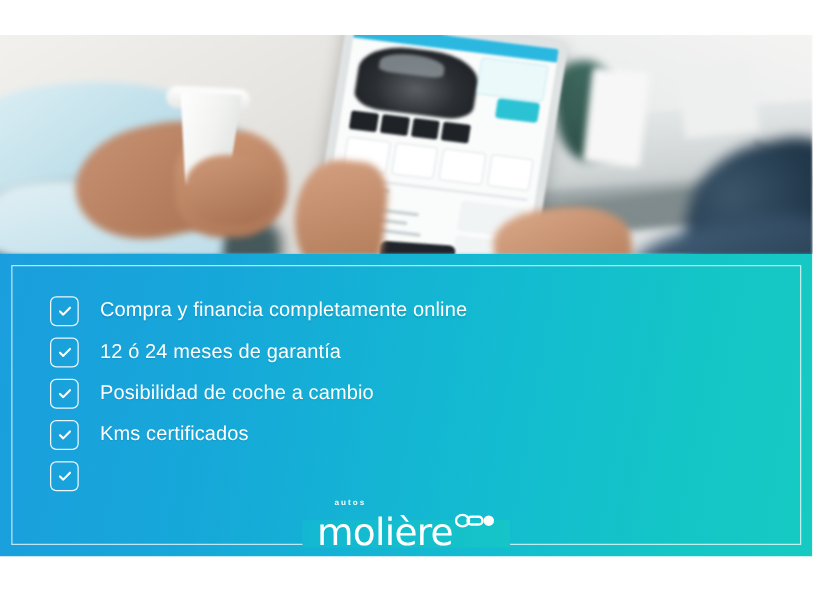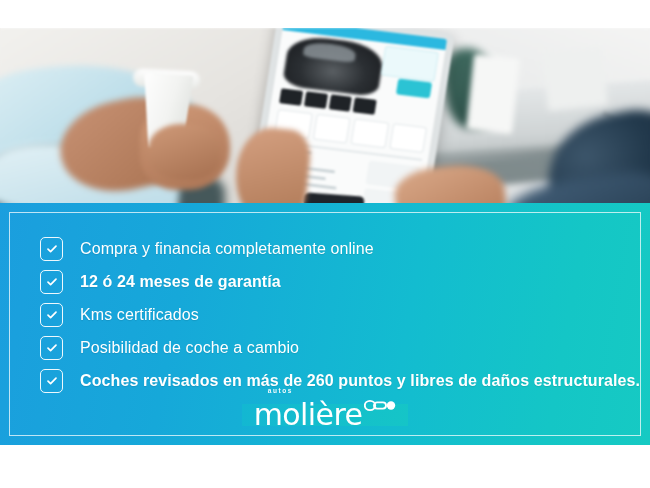--- a/index.html
+++ b/index.html
@@ -137,27 +137,27 @@
     border:1.6px solid rgba(255,255,255,.92);
     border-radius:5px;
     display:flex;align-items:center;justify-content:center;
     margin-right:17px;
   }
   .cbox svg{display:block;}
   .row-label{
     color:#ffffff;font-size:16px;letter-spacing:.1px;white-space:nowrap;
     text-shadow:0 1px 1px rgba(0,0,0,.10);
   }
-  .row:nth-child(2) .row-label{font-weight:700;}
+  .row:nth-child(2) .row-label{font-weight:400;}
   .row:nth-child(5) .row-label{font-weight:600;}
 
   
   .logo-wrap{
     position:absolute;left:0;right:0;bottom:3px;height:44px;
-    display:flex;align-items:flex-start;justify-content:center;
+    display:flex;align-items:flex-end;justify-content:center;
   }
   .logo{position:relative;display:flex;align-items:flex-end;
     background:transparent;padding:0 12px;}
   .logo-mask{position:absolute;left:0;right:0;bottom:4px;height:22px;
     background:linear-gradient(100deg,#13b7d2,#15c5c7);z-index:0;}
   .logo-inner{position:relative;z-index:1;display:flex;align-items:flex-end;}
   .logo-autos{
     position:absolute;left:14px;top:-11px;
     color:#ffffff;font-size:6.5px;letter-spacing:1.6px;font-weight:bold;opacity:.95;
   }
@@ -256,39 +256,38 @@
         </span>
         <span class="row-label">12 ó 24 meses de garantía</span>
       </div>
 
       <div class="row">
         <span class="cbox">
           <svg width="12" height="12" viewBox="0 0 12 12">
               <path d="M2 6.2 L4.6 8.7 L10 3.2" fill="none" stroke="#ffffff" stroke-width="1.7" stroke-linecap="round" stroke-linejoin="round"></path>
             </svg>
         </span>
+        <span class="row-label">Posibilidad de coche a cambio</span>
+      </div>
+
+      <div class="row">
+        <span class="cbox">
+          <svg width="12" height="12" viewBox="0 0 12 12">
+              <path d="M2 6.2 L4.6 8.7 L10 3.2" fill="none" stroke="#ffffff" stroke-width="1.7" stroke-linecap="round" stroke-linejoin="round"></path>
+            </svg>
+        </span>
         <span class="row-label">Kms certificados</span>
       </div>
 
       <div class="row">
         <span class="cbox">
           <svg width="12" height="12" viewBox="0 0 12 12">
               <path d="M2 6.2 L4.6 8.7 L10 3.2" fill="none" stroke="#ffffff" stroke-width="1.7" stroke-linecap="round" stroke-linejoin="round"></path>
             </svg>
         </span>
-        <span class="row-label">Posibilidad de coche a cambio</span>
-      </div>
-
-      <div class="row">
-        <span class="cbox">
-          <svg width="12" height="12" viewBox="0 0 12 12">
-              <path d="M2 6.2 L4.6 8.7 L10 3.2" fill="none" stroke="#ffffff" stroke-width="1.7" stroke-linecap="round" stroke-linejoin="round"></path>
-            </svg>
-        </span>
-        <span class="row-label">Coches revisados en más de 260 puntos y libres de daños estructurales.</span>
       </div>
 
     </div>
 
     <div class="logo-wrap">
       <div class="logo">
         <div class="logo-mask"></div>
         <div class="logo-inner">
           <span class="logo-autos">autos</span>
           <span class="logo-word">molière</span>

